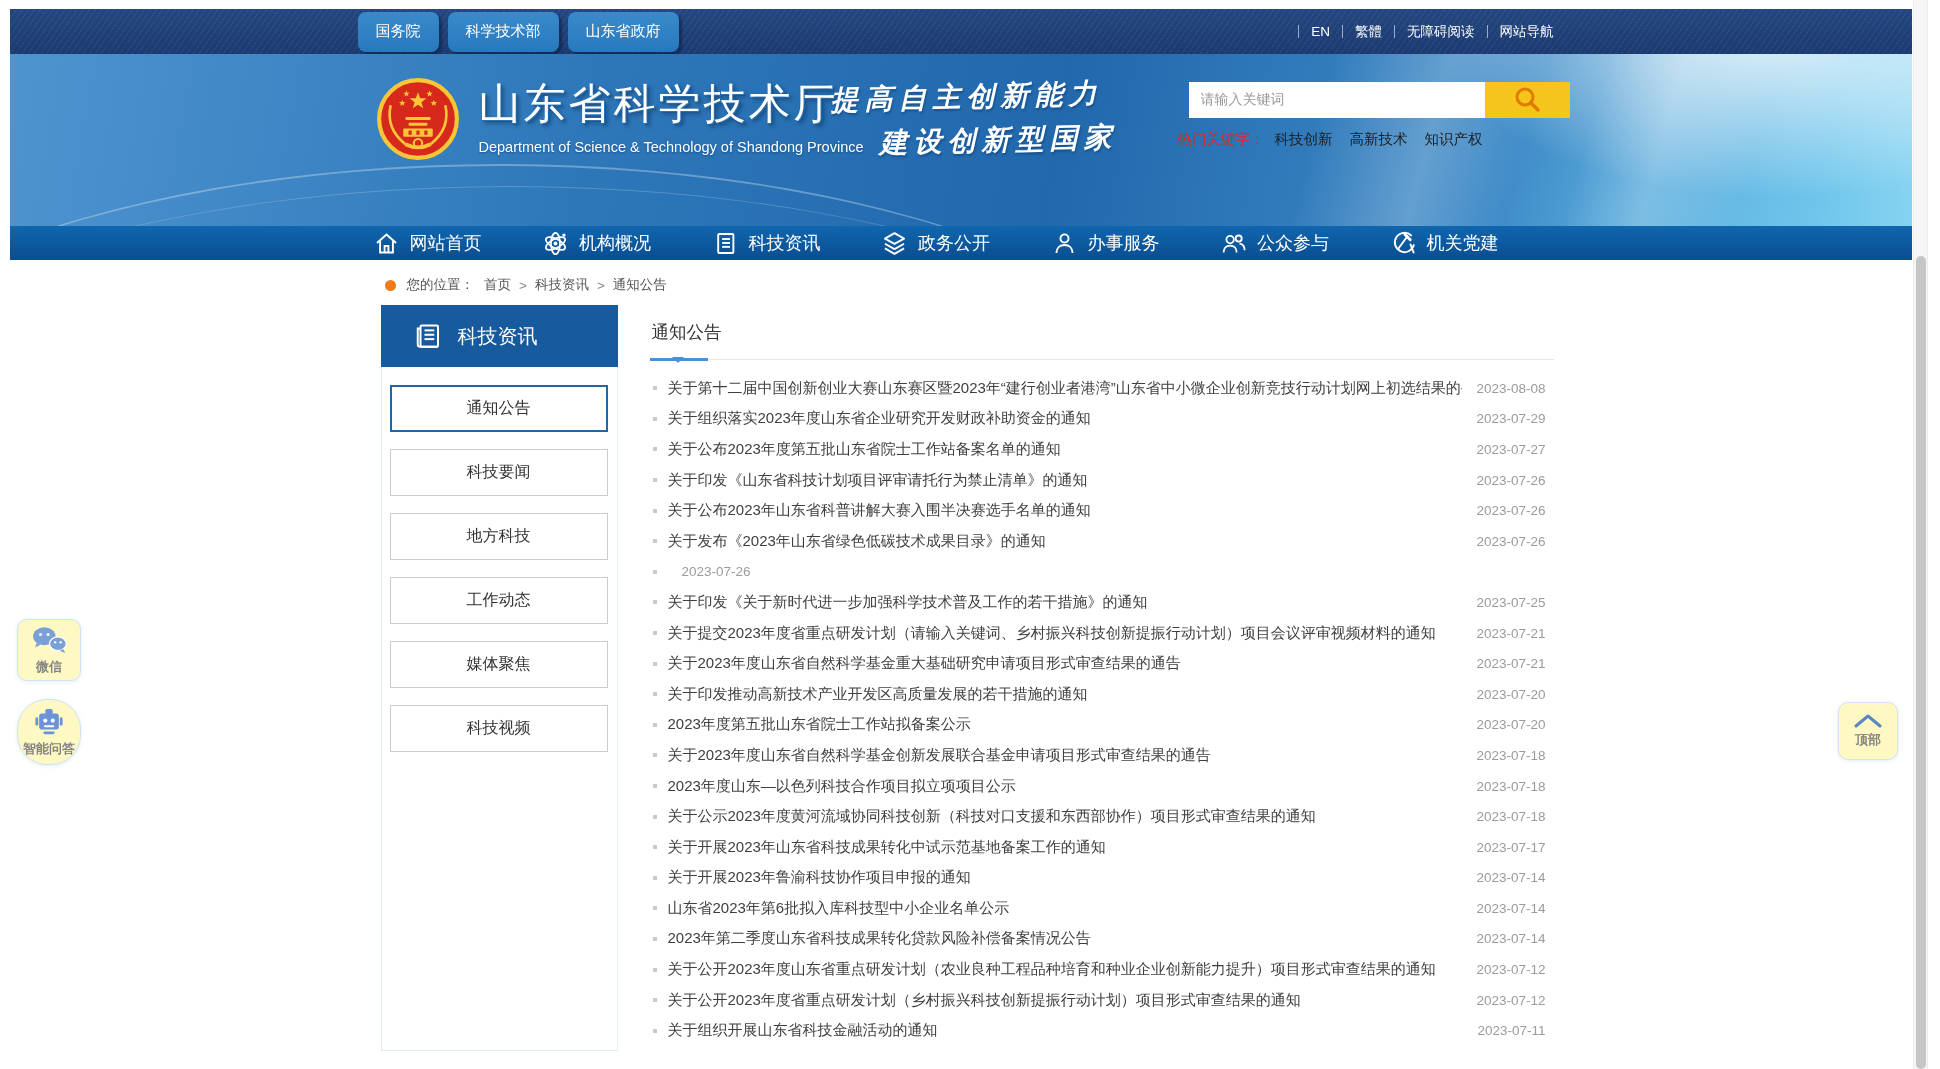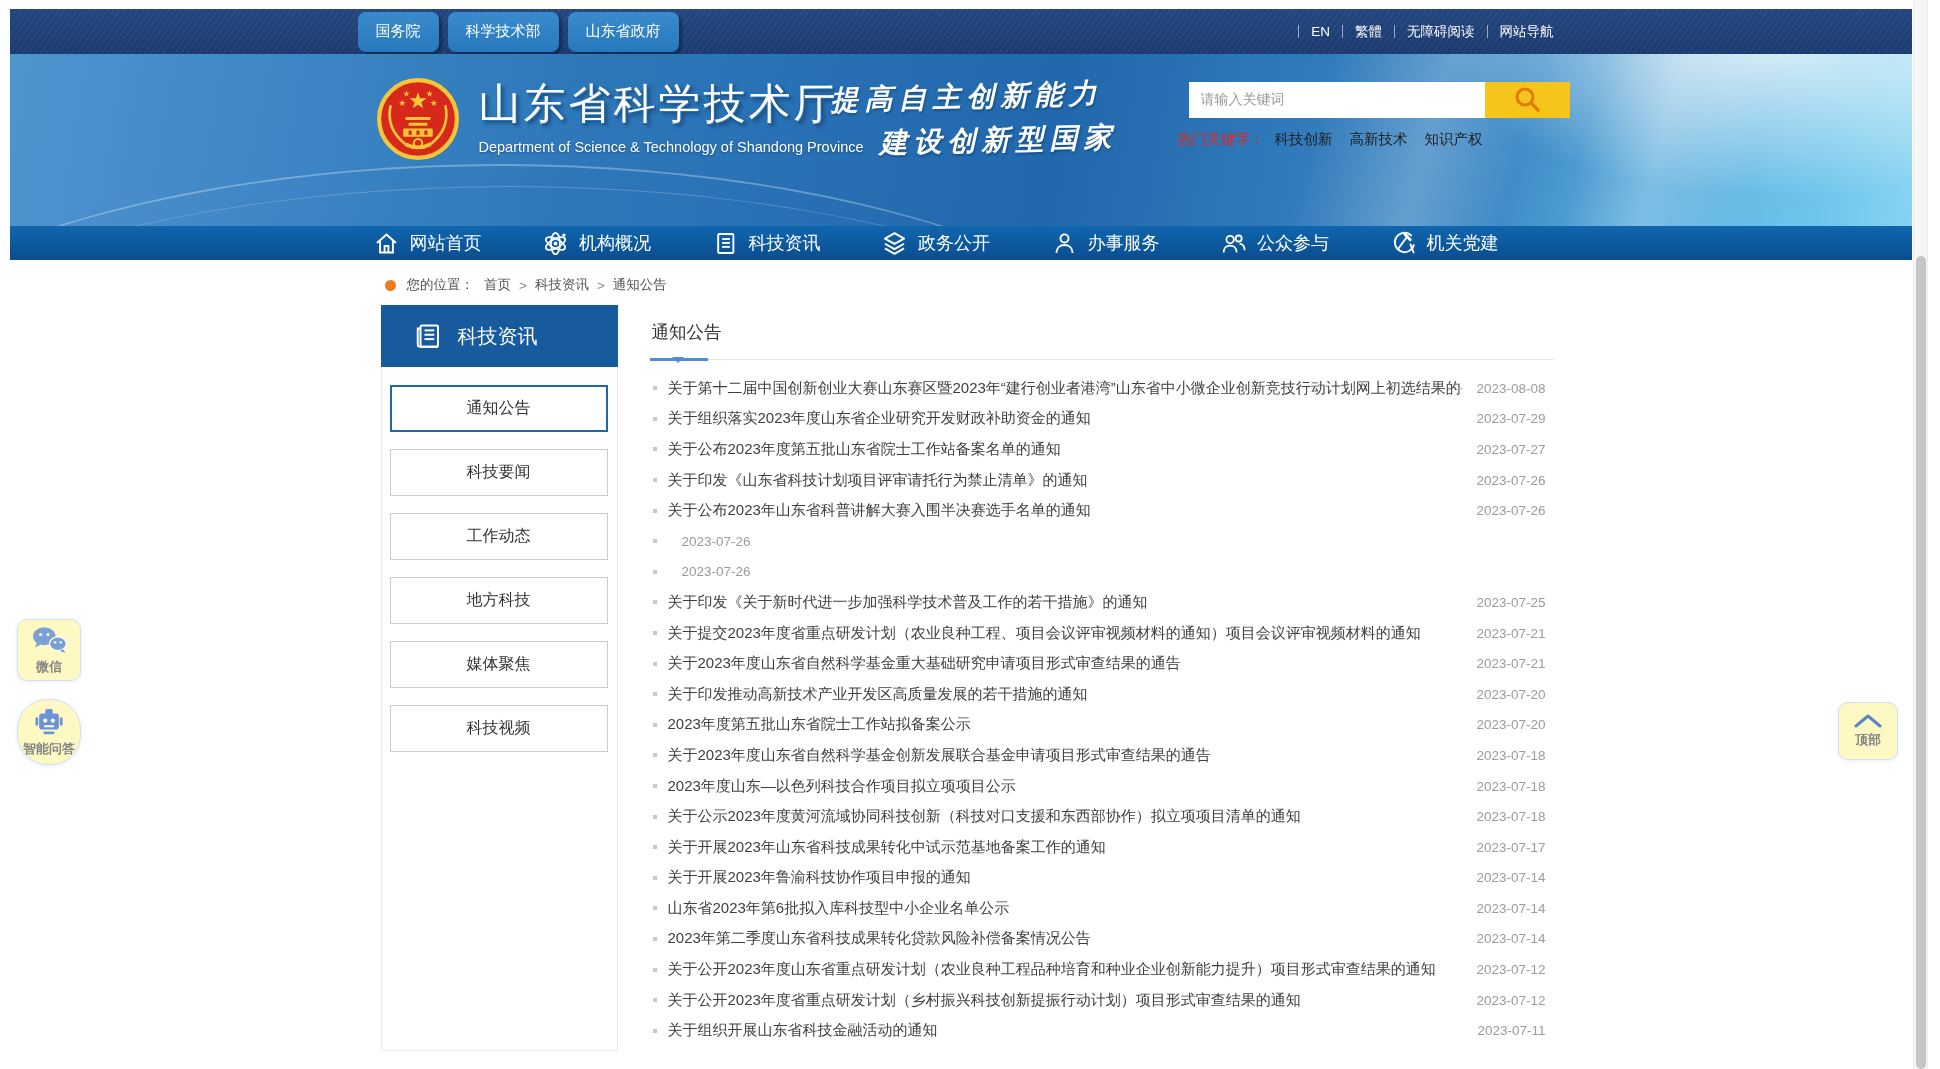--- a/index.html
+++ b/index.html
@@ -283,25 +283,25 @@
 
             <div class="side-item active">
               <span>通知公告</span>
             </div>
 
             <div class="side-item">
               <span>科技要闻</span>
             </div>
 
             <div class="side-item">
+              <span>地方科技</span>
+            </div>
+
+            <div class="side-item">
               <span>工作动态</span>
-            </div>
-
-            <div class="side-item">
-              <span>地方科技</span>
             </div>
 
             <div class="side-item">
               <span>媒体聚焦</span>
             </div>
 
             <div class="side-item">
               <span>科技视频</span>
             </div>
           </div>
@@ -340,37 +340,38 @@
             </div>
 
             <div class="notice-row">
               <span class="bullet"></span>
               <span class="notice-title">关于公布2023年山东省科普讲解大赛入围半决赛选手名单的通知</span>
               <span class="notice-date">2023-07-26</span>
             </div>
 
             <div class="notice-row">
               <span class="bullet"></span>
+              <span class="notice-title">关于发布《2023年山东省绿色低碳技术成果目录》的通知</span>
               <span class="notice-date">2023-07-26</span>
             </div>
 
             <div class="notice-row">
               <span class="bullet"></span>
               <span class="notice-date">2023-07-26</span>
             </div>
 
             <div class="notice-row">
               <span class="bullet"></span>
               <span class="notice-title">关于印发《关于新时代进一步加强科学技术普及工作的若干措施》的通知</span>
               <span class="notice-date">2023-07-25</span>
             </div>
 
             <div class="notice-row">
               <span class="bullet"></span>
-              <span class="notice-title">关于提交2023年度省重点研发计划（农业良种工程、项目会议评审视频材料的通知）项目会议评审视频材料的通知</span>
+              <span class="notice-title">关于提交2023年度省重点研发计划（请输入关键词、乡村振兴科技创新提振行动计划）项目会议评审视频材料的通知</span>
               <span class="notice-date">2023-07-21</span>
             </div>
 
             <div class="notice-row">
               <span class="bullet"></span>
               <span class="notice-title">关于2023年度山东省自然科学基金重大基础研究申请项目形式审查结果的通告</span>
               <span class="notice-date">2023-07-21</span>
             </div>
 
             <div class="notice-row">
@@ -392,21 +393,21 @@
             </div>
 
             <div class="notice-row">
               <span class="bullet"></span>
               <span class="notice-title">2023年度山东—以色列科技合作项目拟立项项目公示</span>
               <span class="notice-date">2023-07-18</span>
             </div>
 
             <div class="notice-row">
               <span class="bullet"></span>
-              <span class="notice-title">关于公示2023年度黄河流域协同科技创新（科技对口支援和东西部协作）拟立项项目清单的通知</span>
+              <span class="notice-title">关于公示2023年度黄河流域协同科技创新（科技对口支援和东西部协作）项目形式审查结果的通知</span>
               <span class="notice-date">2023-07-18</span>
             </div>
 
             <div class="notice-row">
               <span class="bullet"></span>
               <span class="notice-title">关于开展2023年山东省科技成果转化中试示范基地备案工作的通知</span>
               <span class="notice-date">2023-07-17</span>
             </div>
 
             <div class="notice-row">

